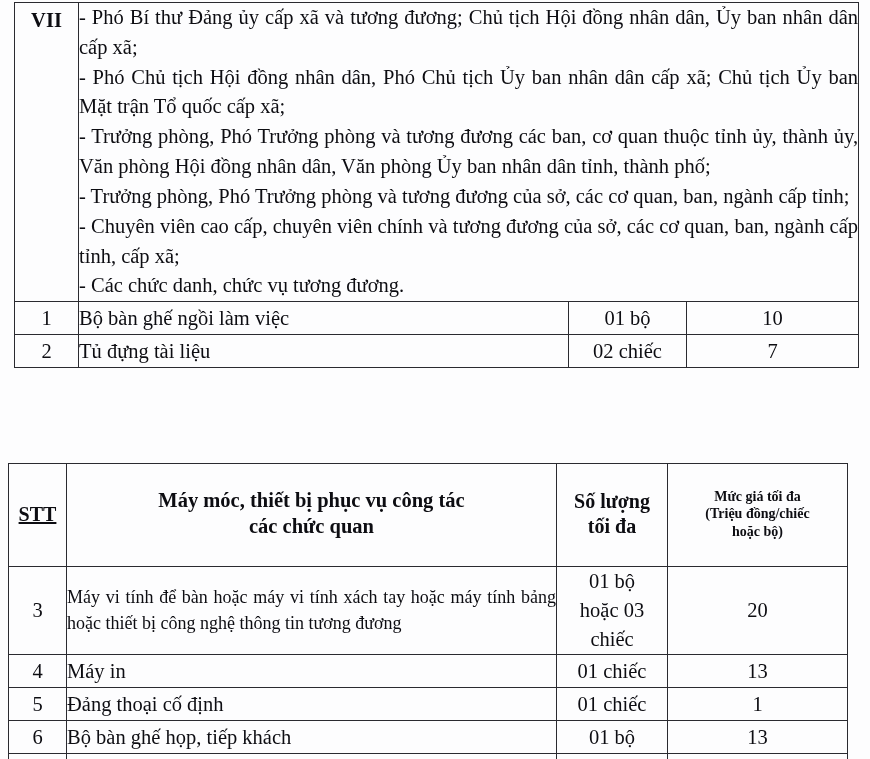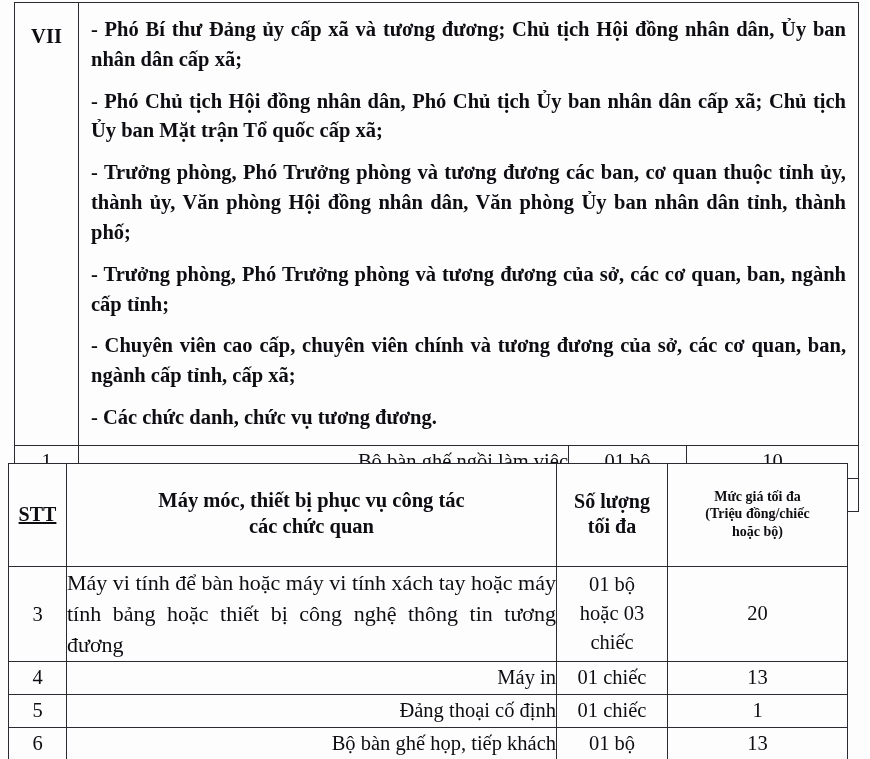--- a/index.html
+++ b/index.html
@@ -51,48 +51,47 @@
   #table-one col.c-price { width: 172px; }
 
   .cell-idx {
     text-align: center;
     font-size: 20.5px;
     line-height: 1.2;
   }
   .cell-idx.roman {
     font-weight: bold;
     vertical-align: top;
-    padding-top: 21px;
+    padding-top: 5px;
     margin-left: 32px;
   }
 
   .cell-criteria {
     vertical-align: top;
     padding: 4px 9px 7px 9px;
     font-size: 20.5px;
     line-height: 1.455;
     text-align: justify;
     text-justify: inter-word;
     hyphens: none;
   }
   .cell-criteria p {
-    margin: 12px;
+    margin: 0;
     text-align: justify;
     text-align-last: left;
-    font-weight: bold;
   }
   .cell-criteria p.last-line-free {
     text-align: left;
   }
 
   .cell-desc {
     padding: 2px 9px 3px 9px;
     font-size: 20.5px;
     line-height: 1.4;
-    text-align: right;
+    text-align: left;
   }
   .cell-qty,
   .cell-price {
     text-align: center;
     font-size: 20.5px;
     line-height: 1.33;
     padding: 2px 4px 3px 4px;
   }
 
   .row-short td { height: 32px; }
@@ -121,21 +120,21 @@
   #table-two thead th.th-price { font-size: 14px; }
   #table-two thead th .hdr-line { display: block; }
   #table-two thead th .hdr-sub {
     display: block;
     font-weight: bold;
   }
 
   .cell-desc-justify {
     vertical-align: middle;
     padding: 3px 9px 5px 9px;
-    font-size: 22px;
+    font-size: 18px;
     line-height: 1.42;
     text-align: justify;
     text-align-last: left;
   }
   .cell-qty-multi {
     text-align: center;
     font-size: 20.5px;
     line-height: 1.42;
     padding: 3px 3px 5px 3px;
   }

